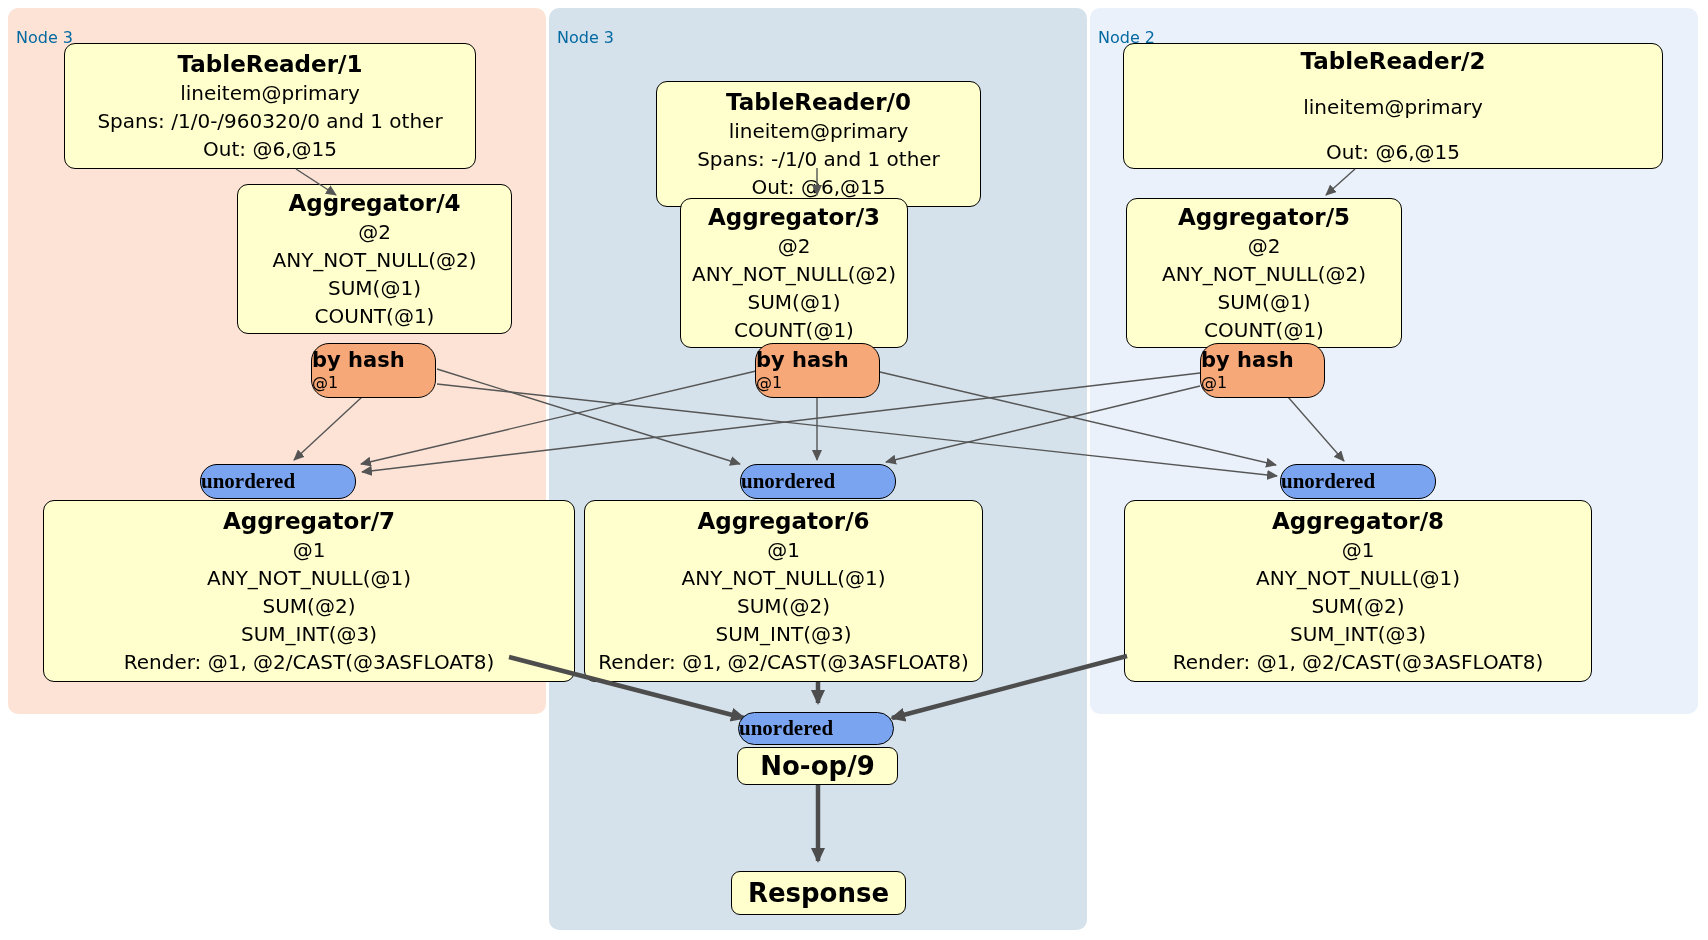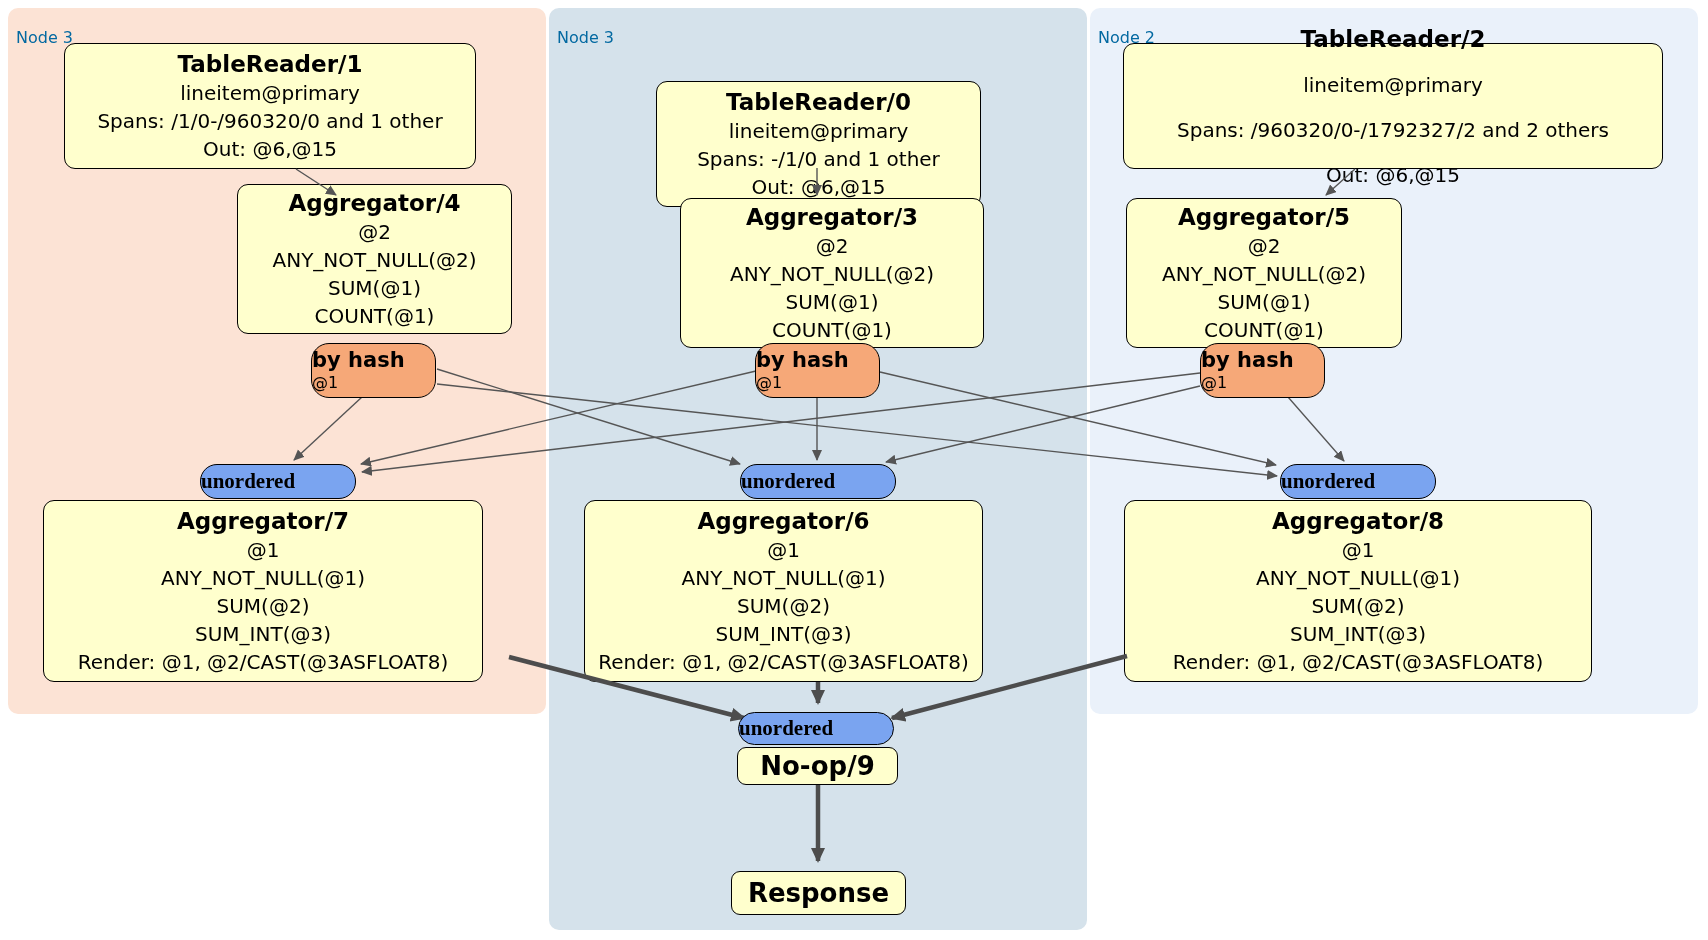--- a/index.html
+++ b/index.html
@@ -29,23 +29,23 @@
     position:absolute; z-index:2; box-sizing:border-box;
     background:var(--box-fill); border:1.6px solid var(--box-border); border-radius:11px;
     display:flex; flex-direction:column; justify-content:center; align-items:center;
     text-align:center; line-height:28px; font-size:20px;
   }
   .node .title{font-weight:bold; font-size:23px; line-height:30px;}
   .tr1{left:64px;  top:43px; width:412px; height:126px;}
   .tr0{left:656px; top:43px; width:325px; height:126px;margin-top:38px;}
   .tr2{left:1123px;top:43px; width:540px; height:126px;gap:17px;}
   .a4 {left:237px; top:184px; width:275px; height:150px;}
-  .a3 {left:680px; top:198px; width:304px; height:150px;text-align:center;}
+  .a3 {left:680px; top:198px; width:228px; height:150px;text-align:center;}
   .a5 {left:1126px;top:198px; width:276px; height:150px;}
-  .a7 {left:43px;  top:500px; width:440px; height:182px;text-align:right;}
+  .a7 {left:43px;  top:500px; width:532px; height:182px;text-align:right;}
   .a6 {left:584px; top:500px; width:399px; height:182px;}
   .a8 {left:1124px;top:500px; width:468px; height:182px;}
   .noop{left:737px;top:747px; width:161px; height:38px; border-radius:9px; z-index:4;}
   .resp{left:731px;top:871px; width:175px; height:44px; border-radius:9px; z-index:4;}
   .noop .title,.resp .title{font-size:26px; line-height:30px;}
 
   .bubble{
     position:absolute; z-index:4; box-sizing:border-box;
     border:1.7px solid var(--box-border);
     display:flex; flex-direction:column; justify-content:center; align-items:flex-start;
@@ -112,21 +112,20 @@
   </div>
   <div class="node tr0">
     <div class="title">TableReader/0</div>
     <div class="ln">lineitem@primary</div>
     <div class="ln">Spans: -/1/0 and 1 other</div>
     <div class="ln">Out: @6,@15</div>
   </div>
   <div class="node tr2">
     <div class="title">TableReader/2</div>
     <div class="ln">lineitem@primary</div>
-    <div class="ln">Spans: /960320/0-/1792327/2 and 2 others</div>
     <div class="ln">Out: @6,@15</div>
   </div>
 
   <div class="node a4">
     <div class="title">Aggregator/4</div>
     <div class="ln">@2</div>
     <div class="ln">ANY_NOT_NULL(@2)</div>
     <div class="ln">SUM(@1)</div>
     <div class="ln">COUNT(@1)</div>
   </div>

